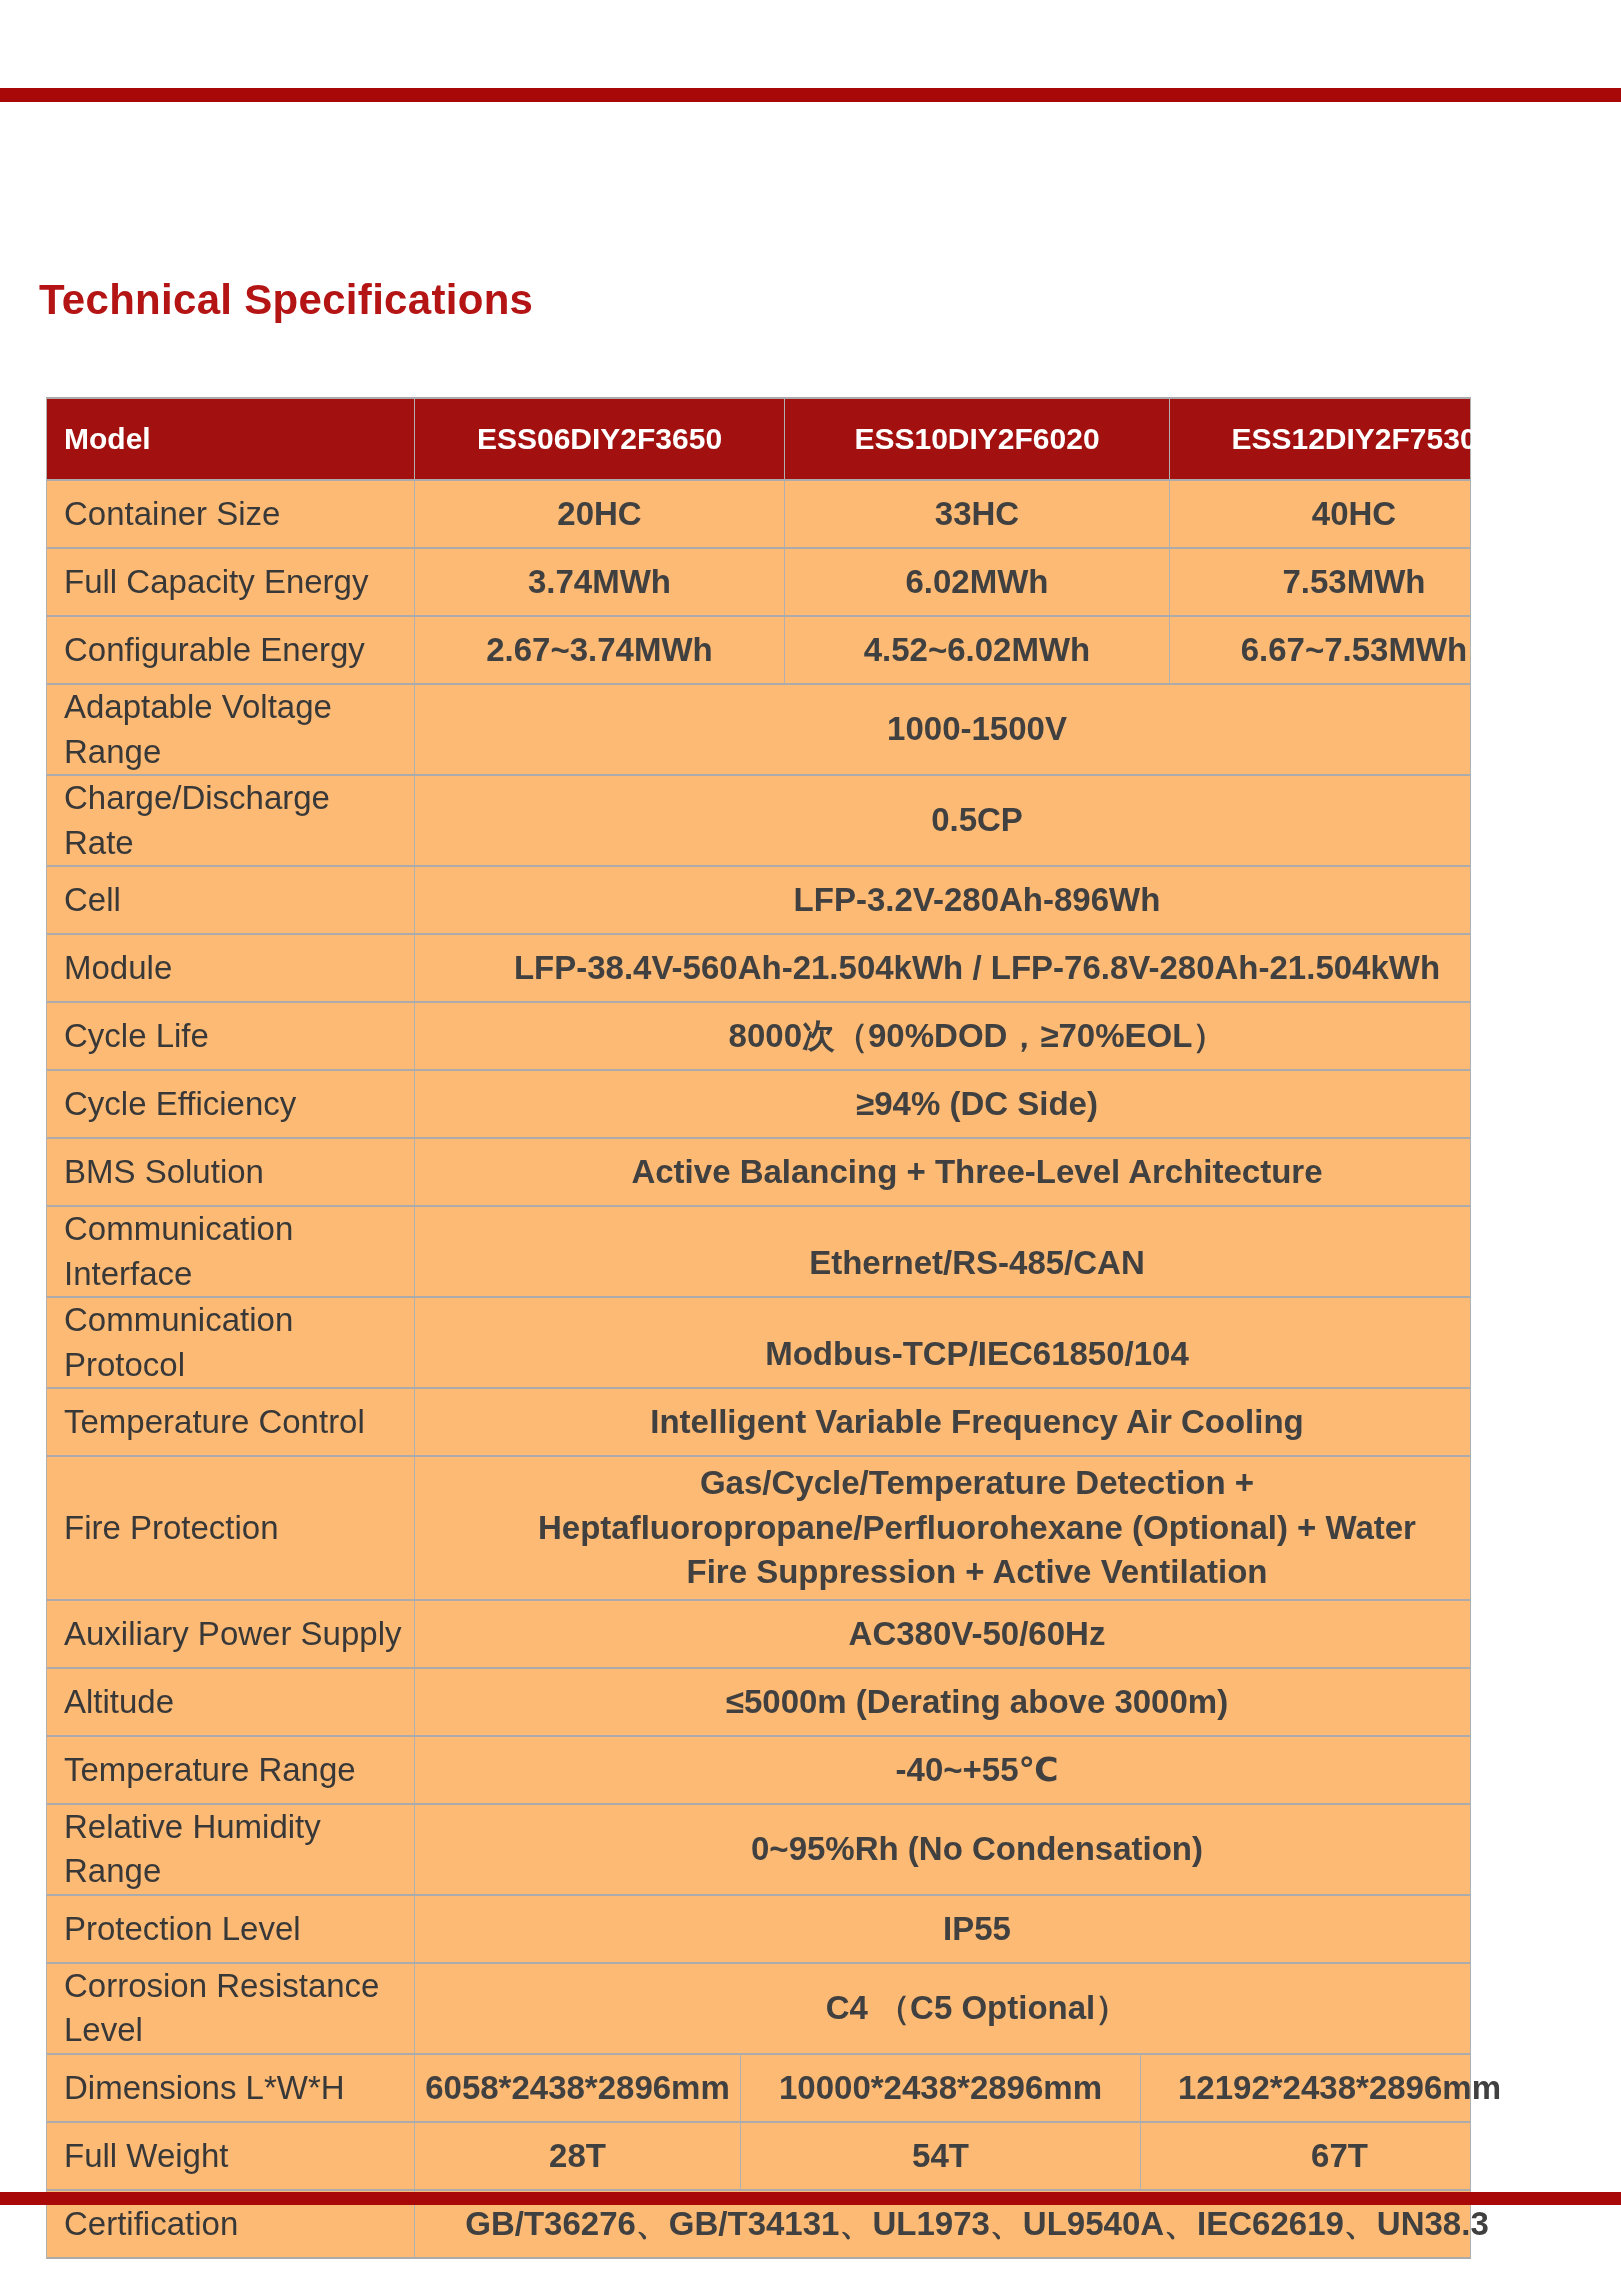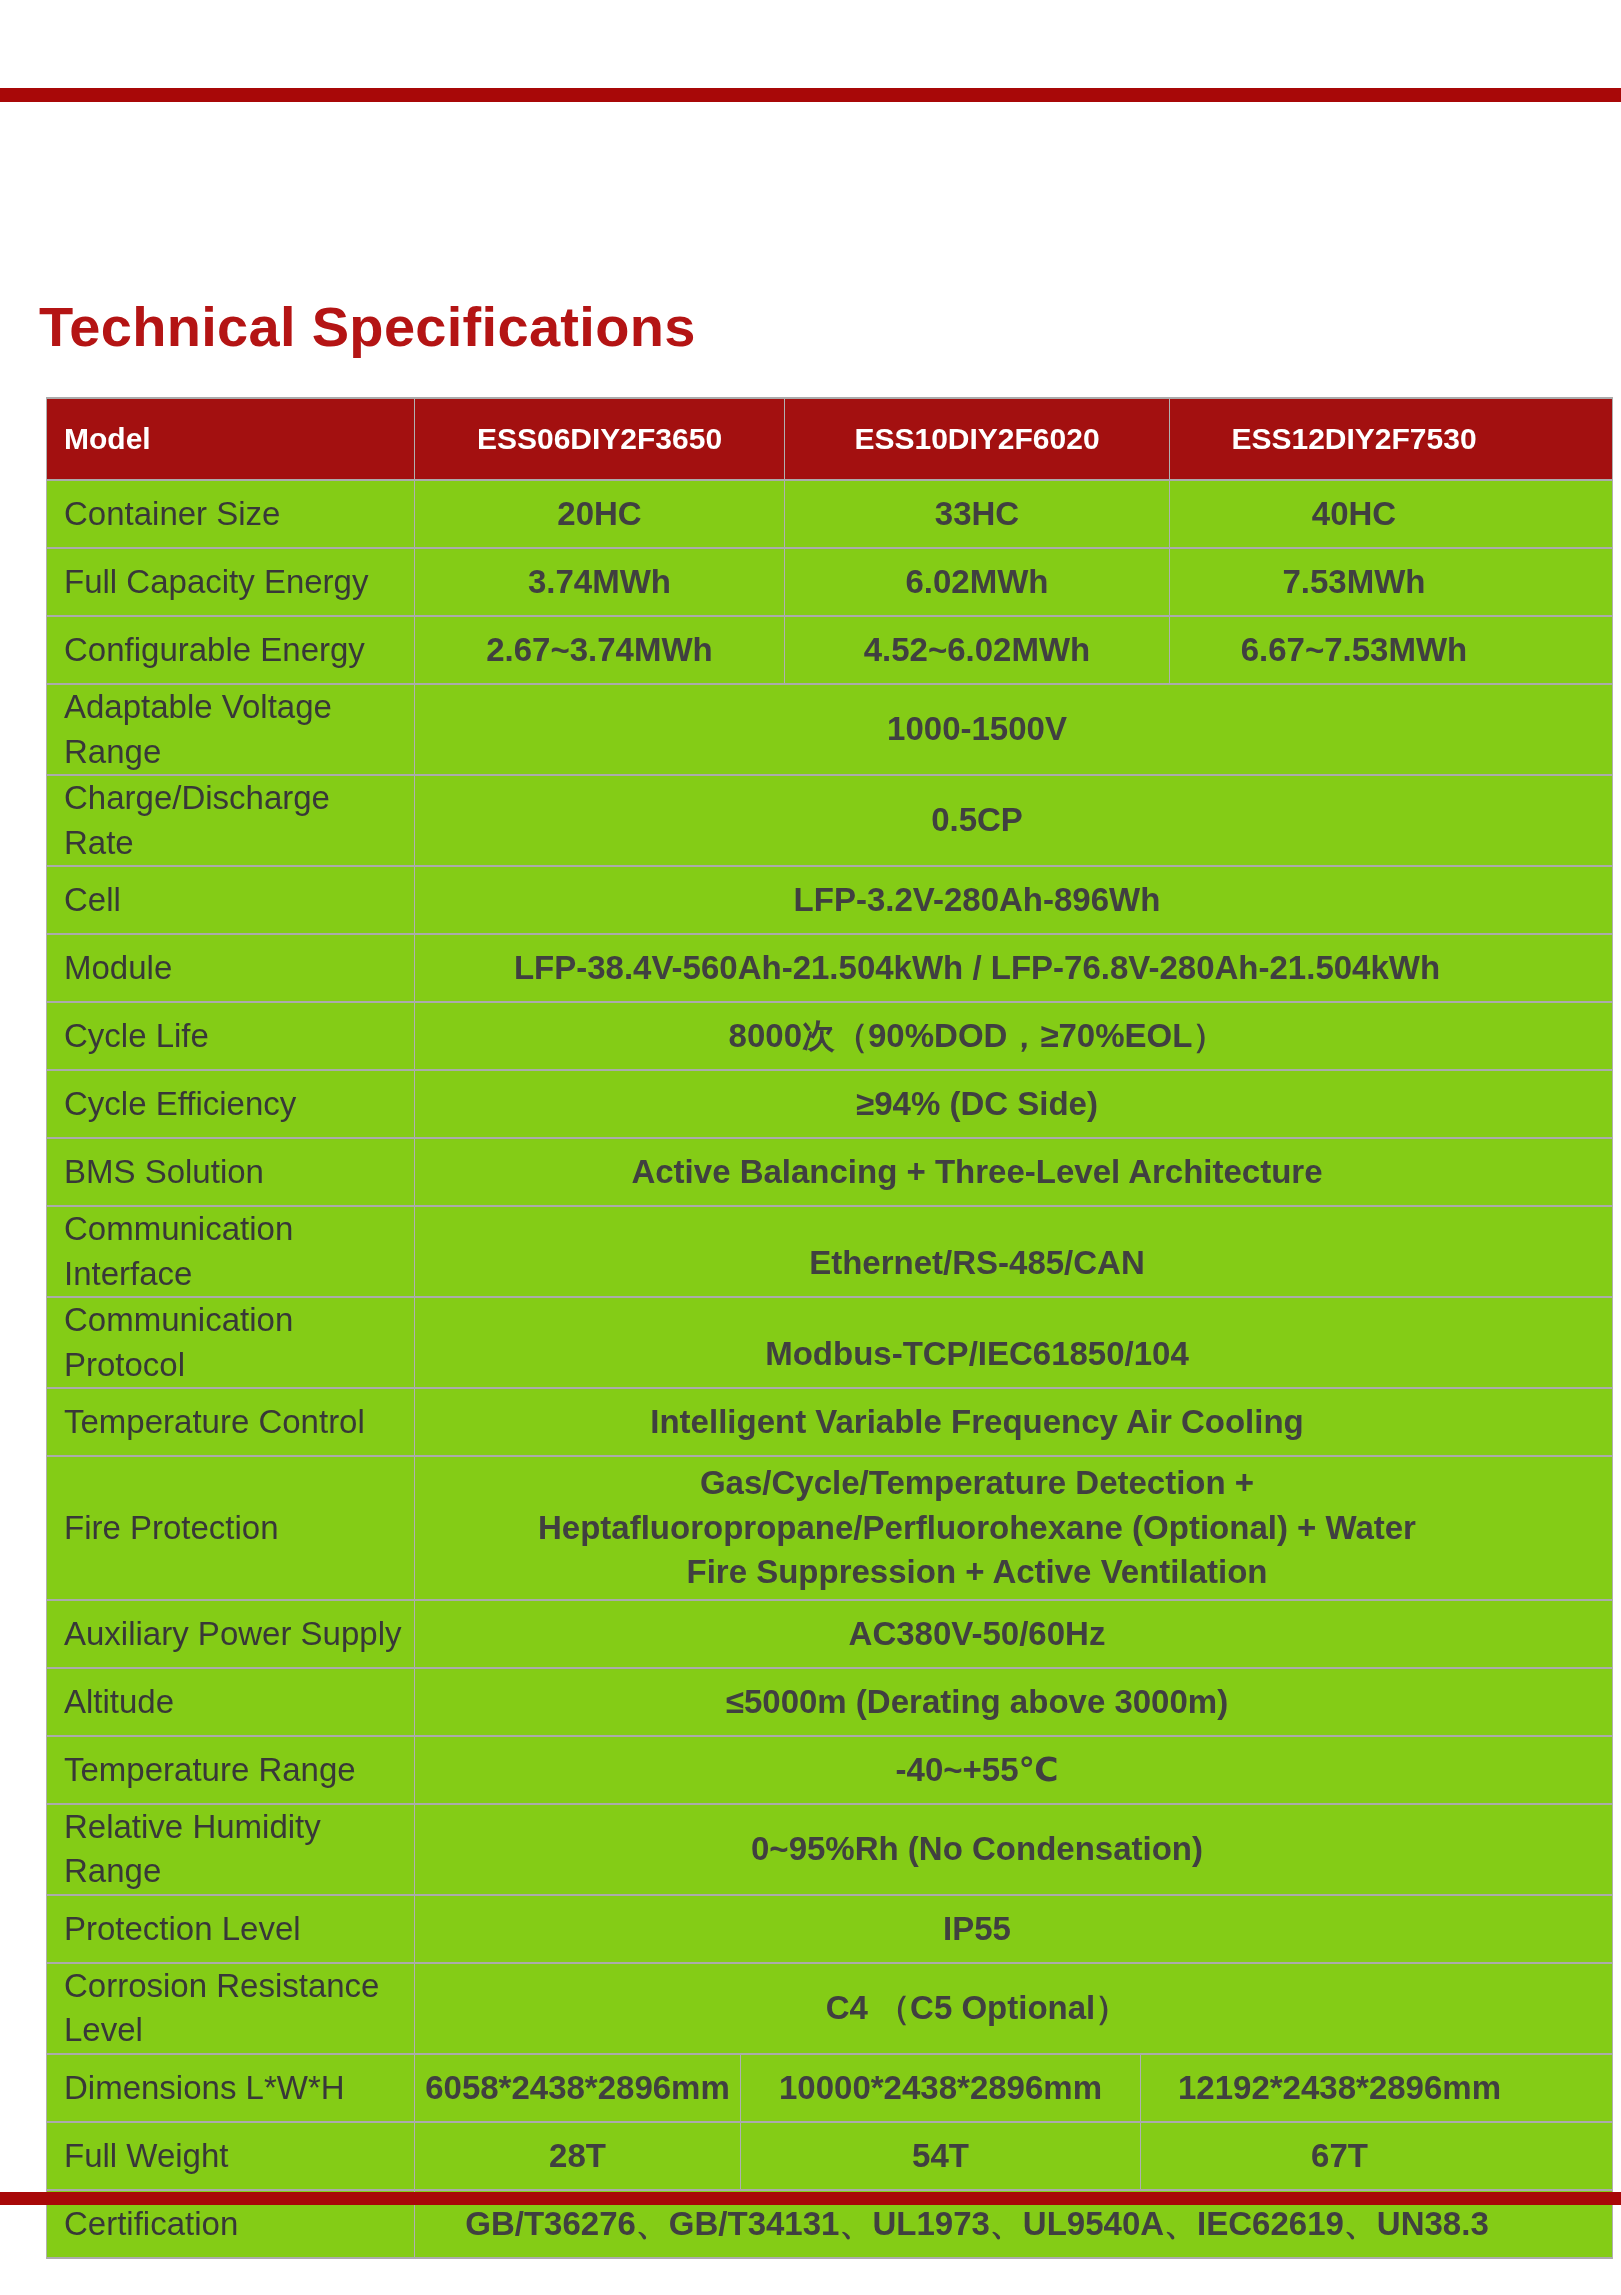--- a/index.html
+++ b/index.html
@@ -17,36 +17,36 @@
     width: 100%;
     height: 14.4px;
     background: var(--accent, #a80808);
   }
   .accent-bar.top { top: 88px; }
   .accent-bar.bottom { top: 2192px; height: 13px; }
 
   .page-title {
     position: absolute;
     left: 39px;
-    top: 294px;
-    font-size: 56px;
+    top: 276px;
+    font-size: 42px;
     font-weight: 700;
     letter-spacing: 0.3px;
     color: var(--title-color, #b41414);
   }
 
   .spec-table {
     position: absolute;
     left: 46px;
     top: 397px;
-    width: 1567px;
+    width: 1425px;
     border-left: 1.3px solid #b0b0b0;
     border-right: 1.3px solid #b0b0b0;
     border-top: 2.6px solid #ababab;
-    background: #84cc16;
+    background: #fdba74;
   }
   .t-row {
     display: grid;
     border-bottom: 2.6px solid #ababab;
     min-height: 68px;
   }
   .t-row.header { min-height: 82px; background: var(--header-bg, #a31010); }
   .t-row.cols4  { grid-template-columns: 368px 370px 385px 368px; }
   .t-row.cols4.wide { grid-template-columns: 368px 326px 400px 397px; }
   .t-row.merged { grid-template-columns: 368px 1124px; }

